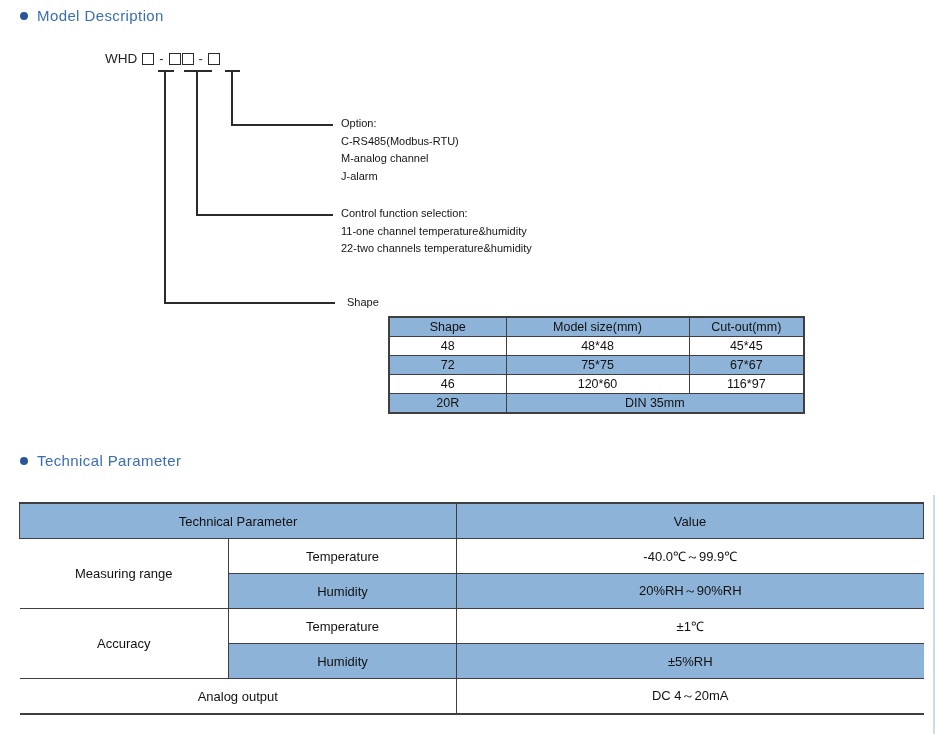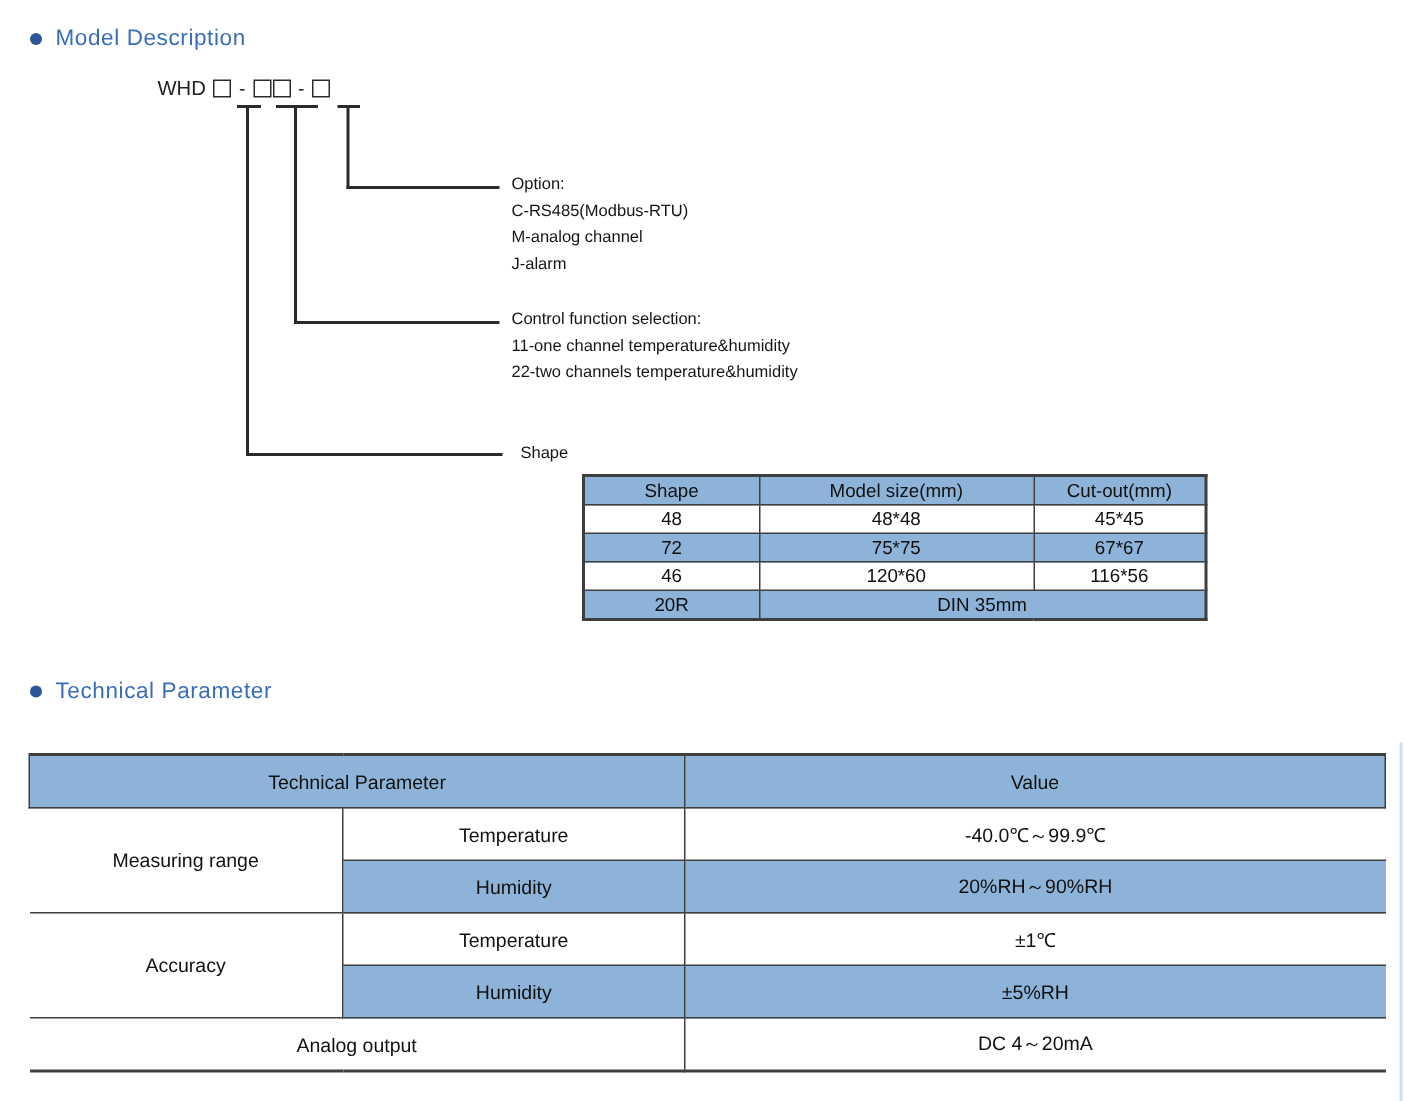--- a/index.html
+++ b/index.html
@@ -39,21 +39,21 @@
   table.tech tr.gline td{border-top:1.5px solid #3f3f3f;}
 
   
   .page-edge{position:absolute;left:933px;top:495px;width:2px;height:239px;background:#ccdcec;}
 </style>
 </head>
 <body>
 
 <div class="page">
 
-  <div class="sec-heading" style="left:20px;top:17px;">
+  <div class="sec-heading" style="left:20px;top:7px;">
     <span class="dot"></span>
     <span class="txt">Model Description</span>
   </div>
 
   <div class="model-code">
     <span>WHD</span>
     <span class="box"></span>
     <span class="dash">-</span>
     <span class="pair">
       <span class="box"></span>
@@ -110,21 +110,21 @@
       <td>45*45</td>
     </tr>
     <tr class="blue">
       <td>72</td>
       <td>75*75</td>
       <td>67*67</td>
     </tr>
     <tr>
       <td>46</td>
       <td>120*60</td>
-      <td>116*56</td>
+      <td>116*97</td>
     </tr>
     <tr class="blue">
       <td>20R</td>
       <td colspan="2">DIN 35mm</td>
     </tr>
   </tbody>
     </table>
 
   <div class="sec-heading" style="left:20px;top:452px;">
     <span class="dot"></span>

